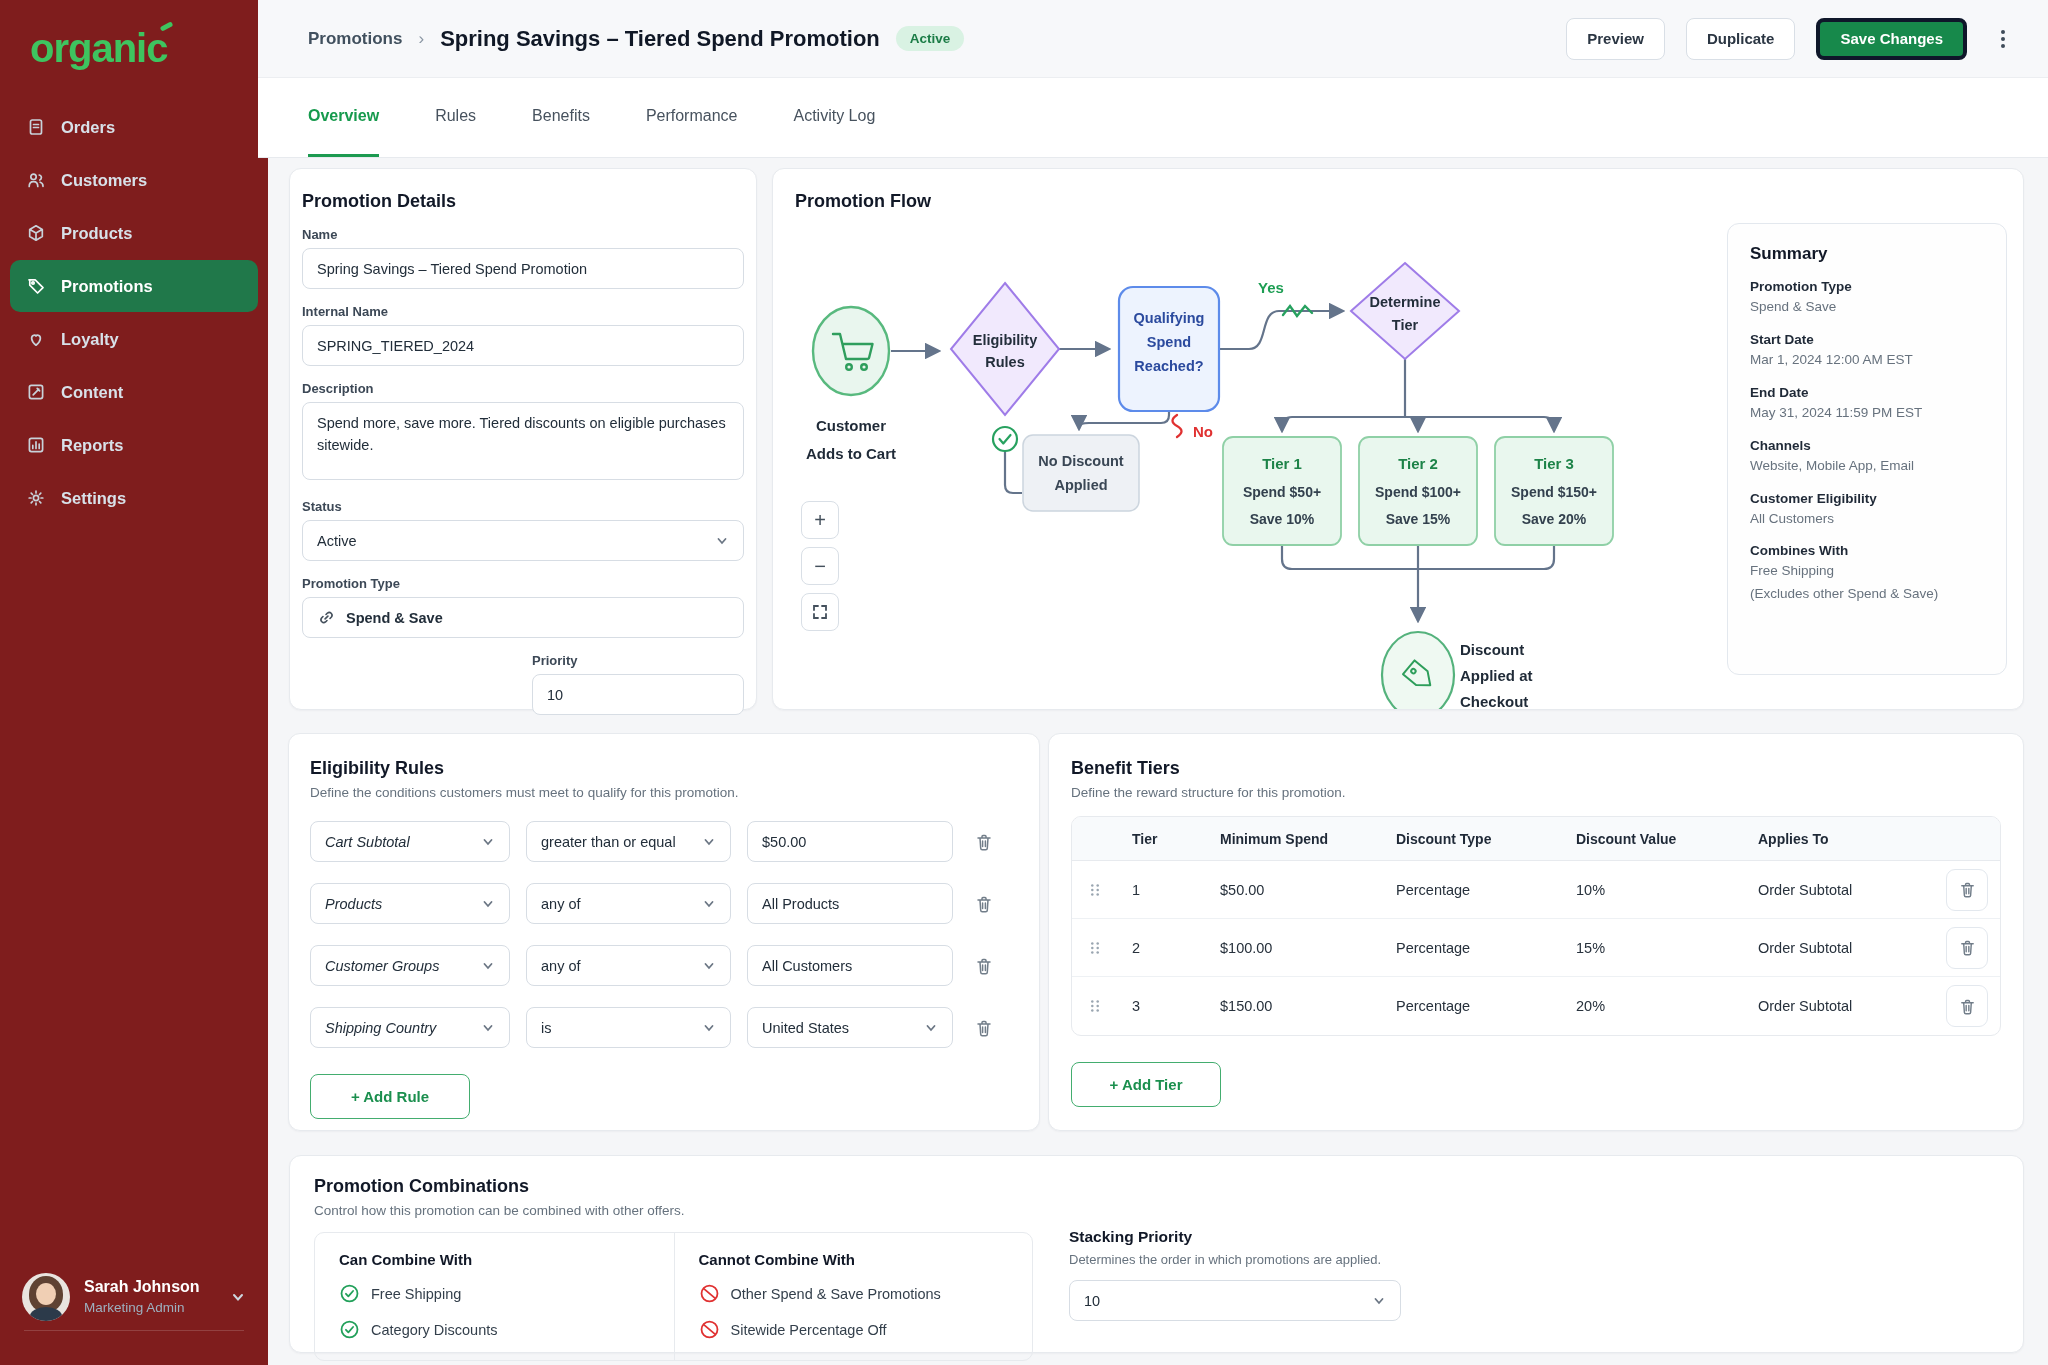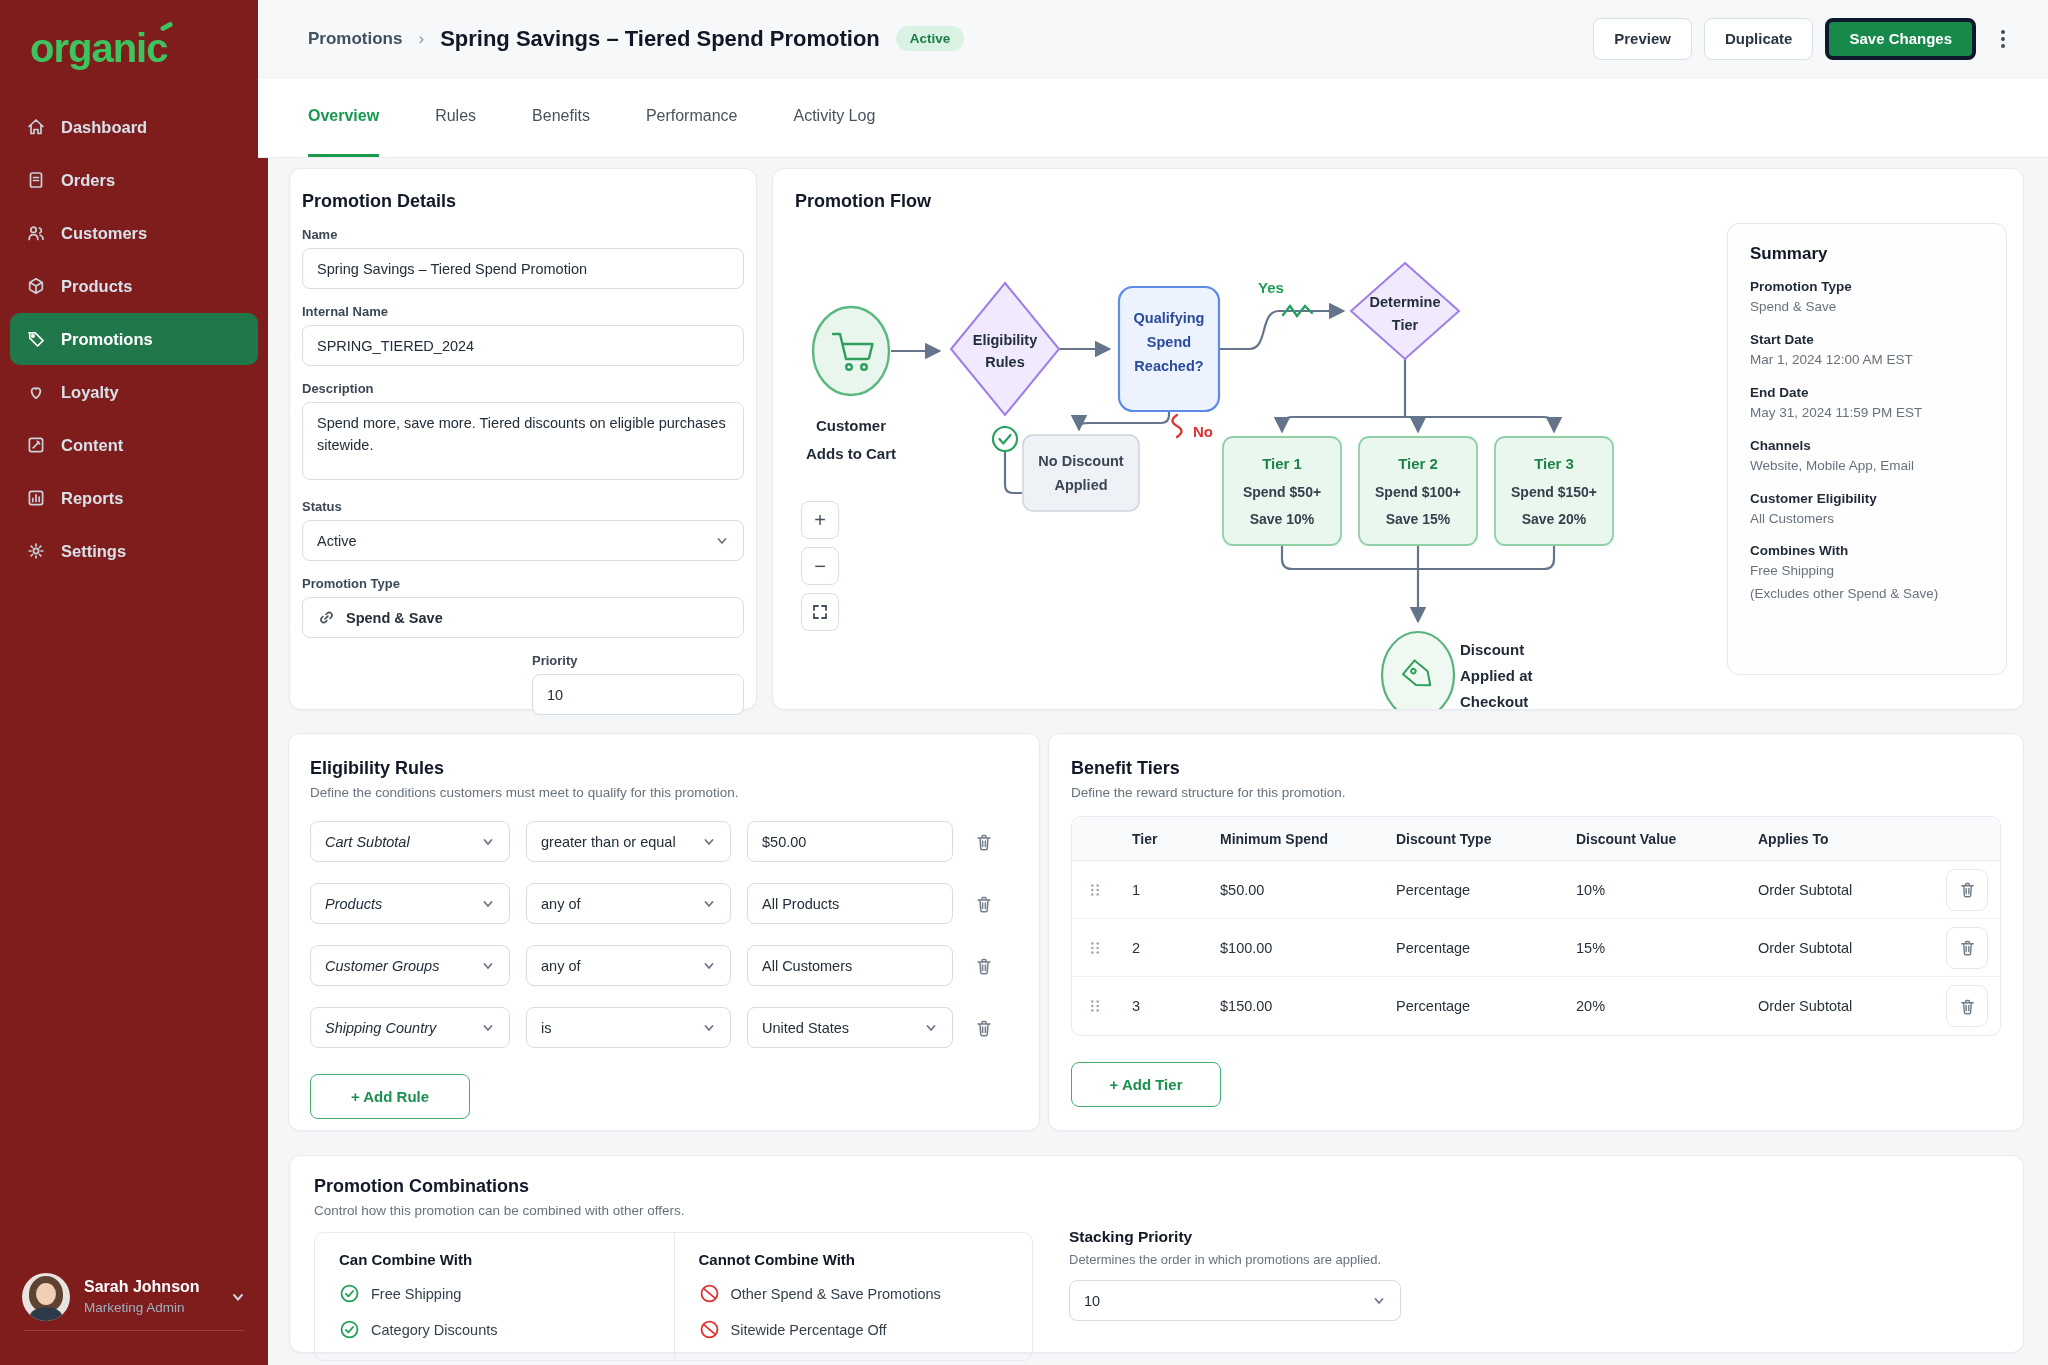--- a/index.html
+++ b/index.html
@@ -25,21 +25,21 @@
   .user-role { font-size:13.5px; color:#9db0bf; line-height:1.3; margin-top:2px; }
   .user-chevron { margin-left:auto; }
   .sidebar-divider { position:absolute; left:24px; right:24px; bottom:34px; height:1px; background:rgba(255,255,255,0.16); }
 
   
   .header { position:absolute; left:258px; top:0; right:0; height:78px; background:#f7f8fa; border-bottom:1px solid #eceef1; display:flex; align-items:center; padding:0 30px 0 50px; }
   .crumb-root { font-size:17px; font-weight:bold; color:#41505e; cursor:pointer; }
   .crumb-sep { margin:0 16px; color:#8a96a3; font-size:17px; }
   .page-title { font-size:22px; font-weight:bold; color:#101826; }
   .badge { margin-left:16px; background:#d9f2e3; color:#1b7c46; font-size:13.5px; font-weight:bold; padding:5px 14px; border-radius:999px; }
-  .header-actions { margin-left:auto; display:flex; gap:12px; }
+  .header-actions { margin-left:auto; display:flex; gap:21px; }
   .btn { height:42px; border-radius:8px; font-size:15px; font-weight:bold; display:flex; align-items:center; padding:0 20px; cursor:pointer; }
   .btn.secondary { background:#ffffff; border:1px solid #d9dfe6; color:#2b3643; }
   .btn.primary { background:#17894b; border:4px solid #0f172a; color:#ffffff; }
   .kebab { width:30px; height:42px; display:flex; align-items:center; justify-content:center; cursor:pointer; }
 
   
   .tabs { position:absolute; left:258px; top:78px; right:0; height:80px; background:#ffffff; border-bottom:1px solid #e7eaee; display:flex; align-items:stretch; padding-left:50px; gap:56px; }
   .tab { display:flex; align-items:center; font-size:16px; color:#47525e; cursor:pointer; border-bottom:3px solid transparent; }
   .tab.active { color:#169a4d; font-weight:bold; border-bottom-color:#1c9a50; }
 
@@ -107,26 +107,20 @@
 <body>
 
 <div class="app">
 
   <aside class="sidebar">
     <div class="logo-wrap">
       <span class="logo">organic</span>
       <span class="logo-leaf"></span>
     </div>
     <nav class="nav">
-      <div class="nav-item">
-        <svg width="20" height="20" viewBox="0 0 20 20" fill="none" stroke="#c8d2da" stroke-width="1.7" stroke-linecap="round" stroke-linejoin="round">
-            <path d="M3,9.5 L10,3 L17,9.5 M5,8 V16.5 H8 V12.5 H12 V16.5 H15 V8"></path>
-          </svg>
-        <span>Dashboard</span>
-      </div>
       <div class="nav-item">
         <svg width="20" height="20" viewBox="0 0 20 20" fill="none" stroke="#c8d2da" stroke-width="1.7" stroke-linecap="round" stroke-linejoin="round">
             <rect x="4.5" y="3" width="11" height="14" rx="1.8"></rect>
             <path d="M7.5,7.5 H12.5 M7.5,10.5 H12.5"></path>
           </svg>
         <span>Orders</span>
       </div>
       <div class="nav-item">
         <svg width="20" height="20" viewBox="0 0 20 20" fill="none" stroke="#c8d2da" stroke-width="1.7" stroke-linecap="round" stroke-linejoin="round">
             <circle cx="7.5" cy="6.8" r="2.7"></circle>

